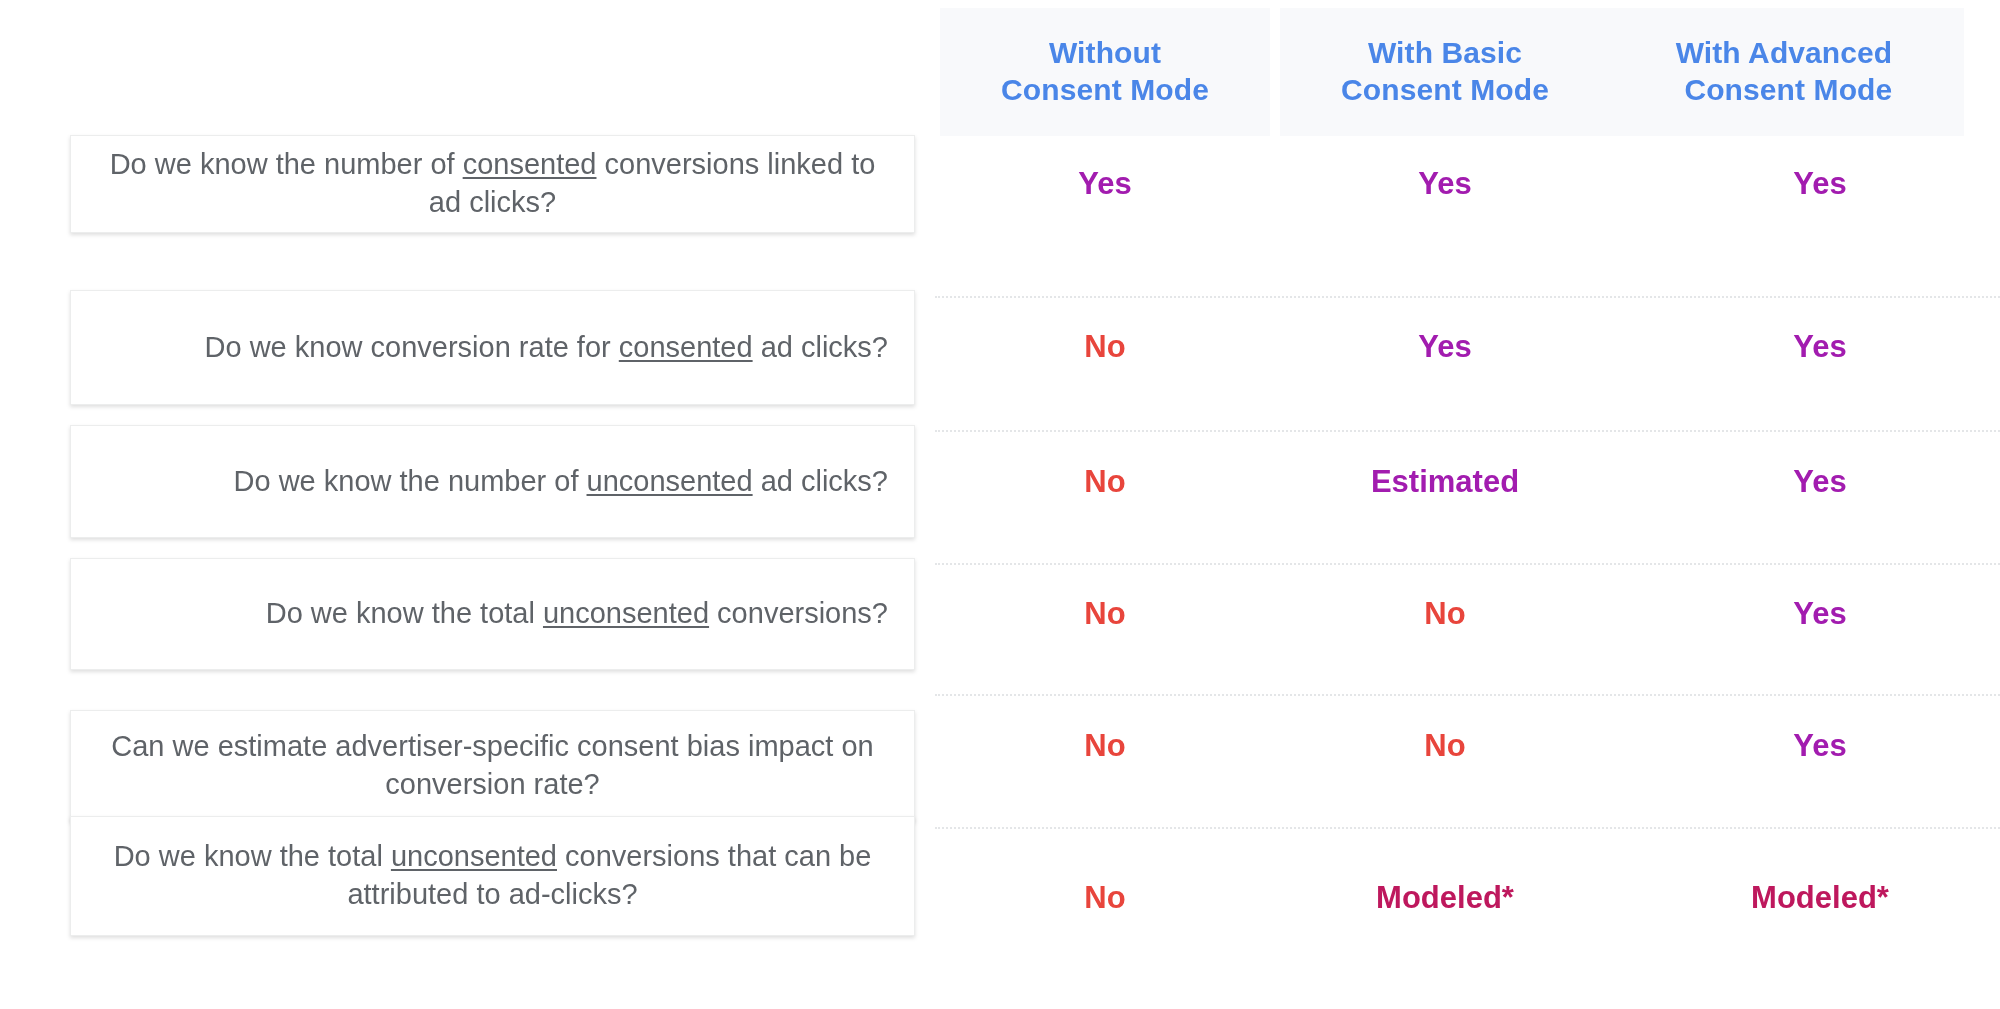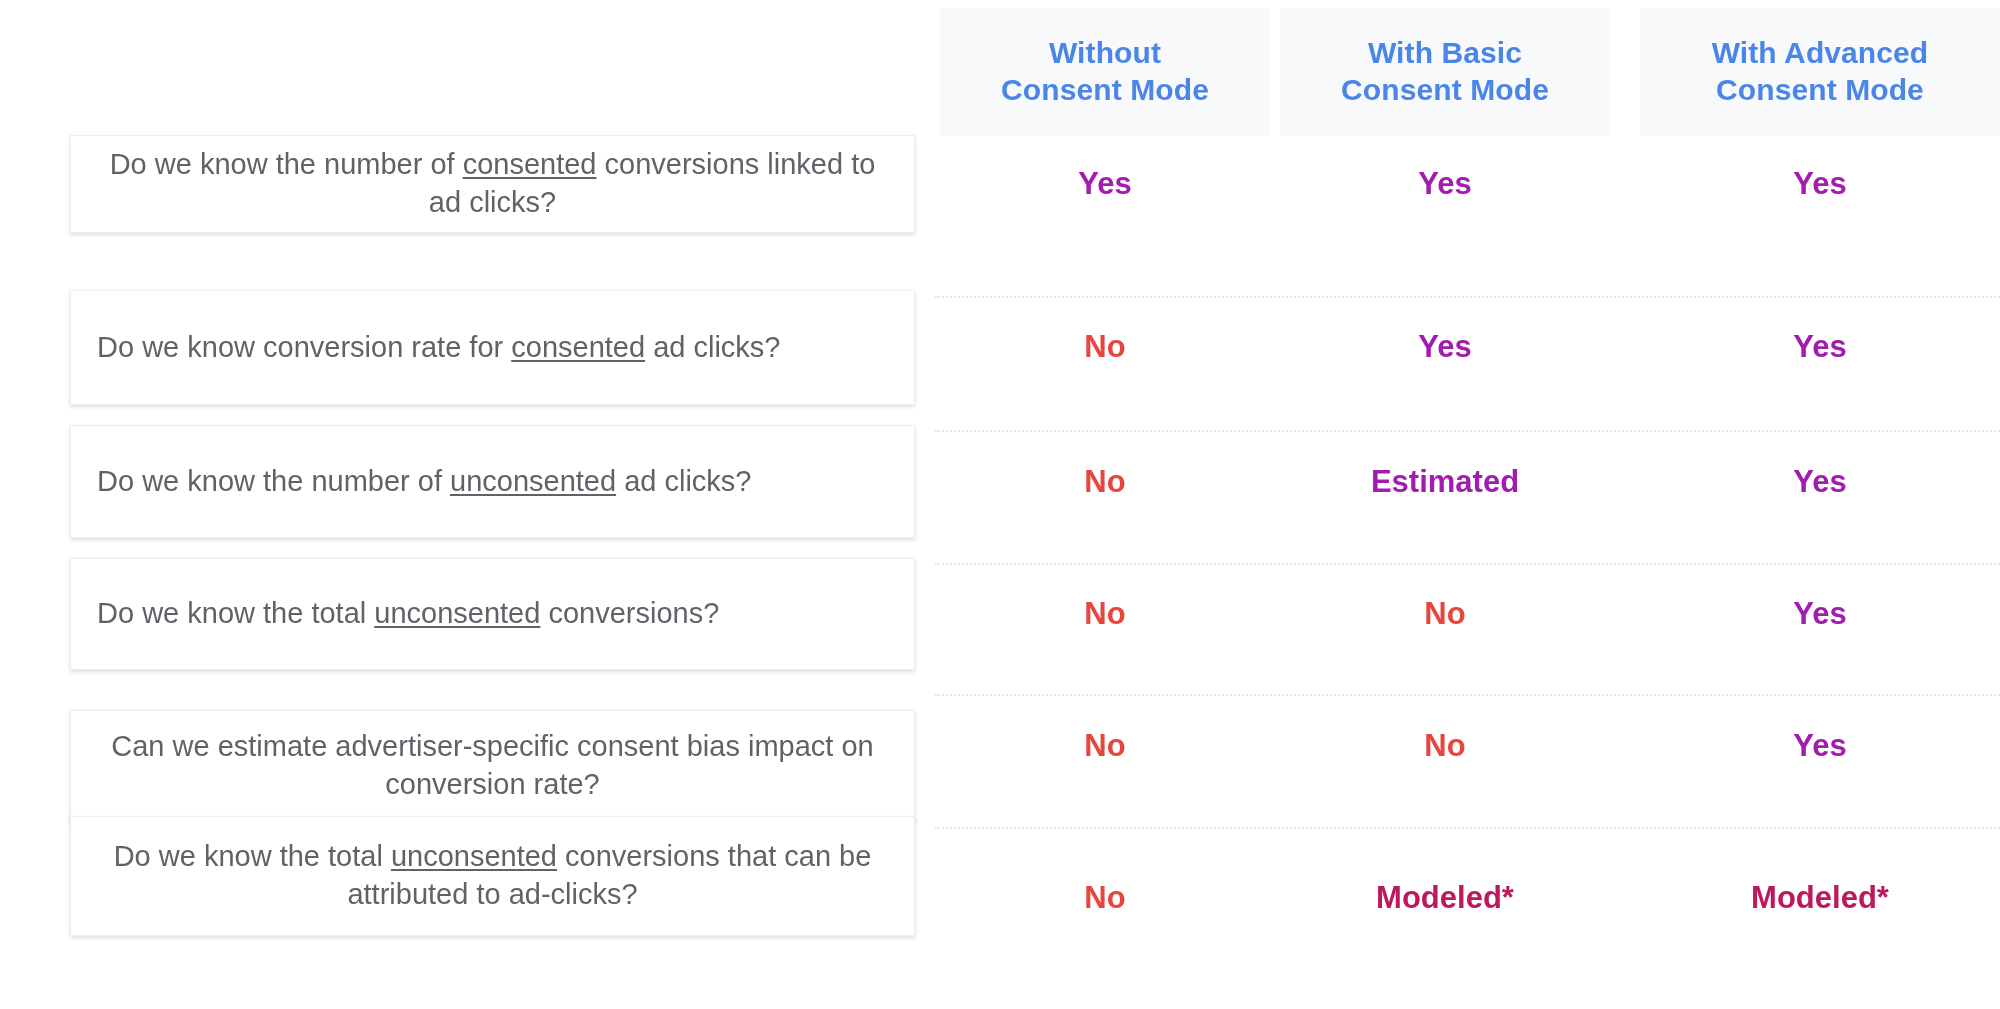--- a/index.html
+++ b/index.html
@@ -44,33 +44,33 @@
   .header-cell .htext {
     color: #4a86e8;
     font-size: 30px;
     font-weight: bold;
     line-height: 1.22;
     letter-spacing: 0.1px;
     white-space: pre-line;
   }
   #hdr-0 { left: 940px;  width: 330px; }
   #hdr-1 { left: 1280px; width: 330px; }
-  #hdr-2 { left: 1640px; width: 360px; }
+  #hdr-2 { left: 1604px; width: 360px; text-align: right; }
 
   
   .q-card {
     position: absolute;
     left: 70px;
     width: 845px;
     background: #ffffff;
     border: 1px solid #eceded;
     box-shadow: 0 2px 4px rgba(0,0,0,0.13);
     display: flex;
     align-items: center;
-    justify-content: flex-start;
+    justify-content: flex-end;
     box-sizing: border-box;
     padding: 16px 26px;
   }
   .q-card .qtext {
     color: #5f6368;
     font-size: 29px;
     line-height: 1.3;
     text-align: center;
     font-weight: 400;
   }

